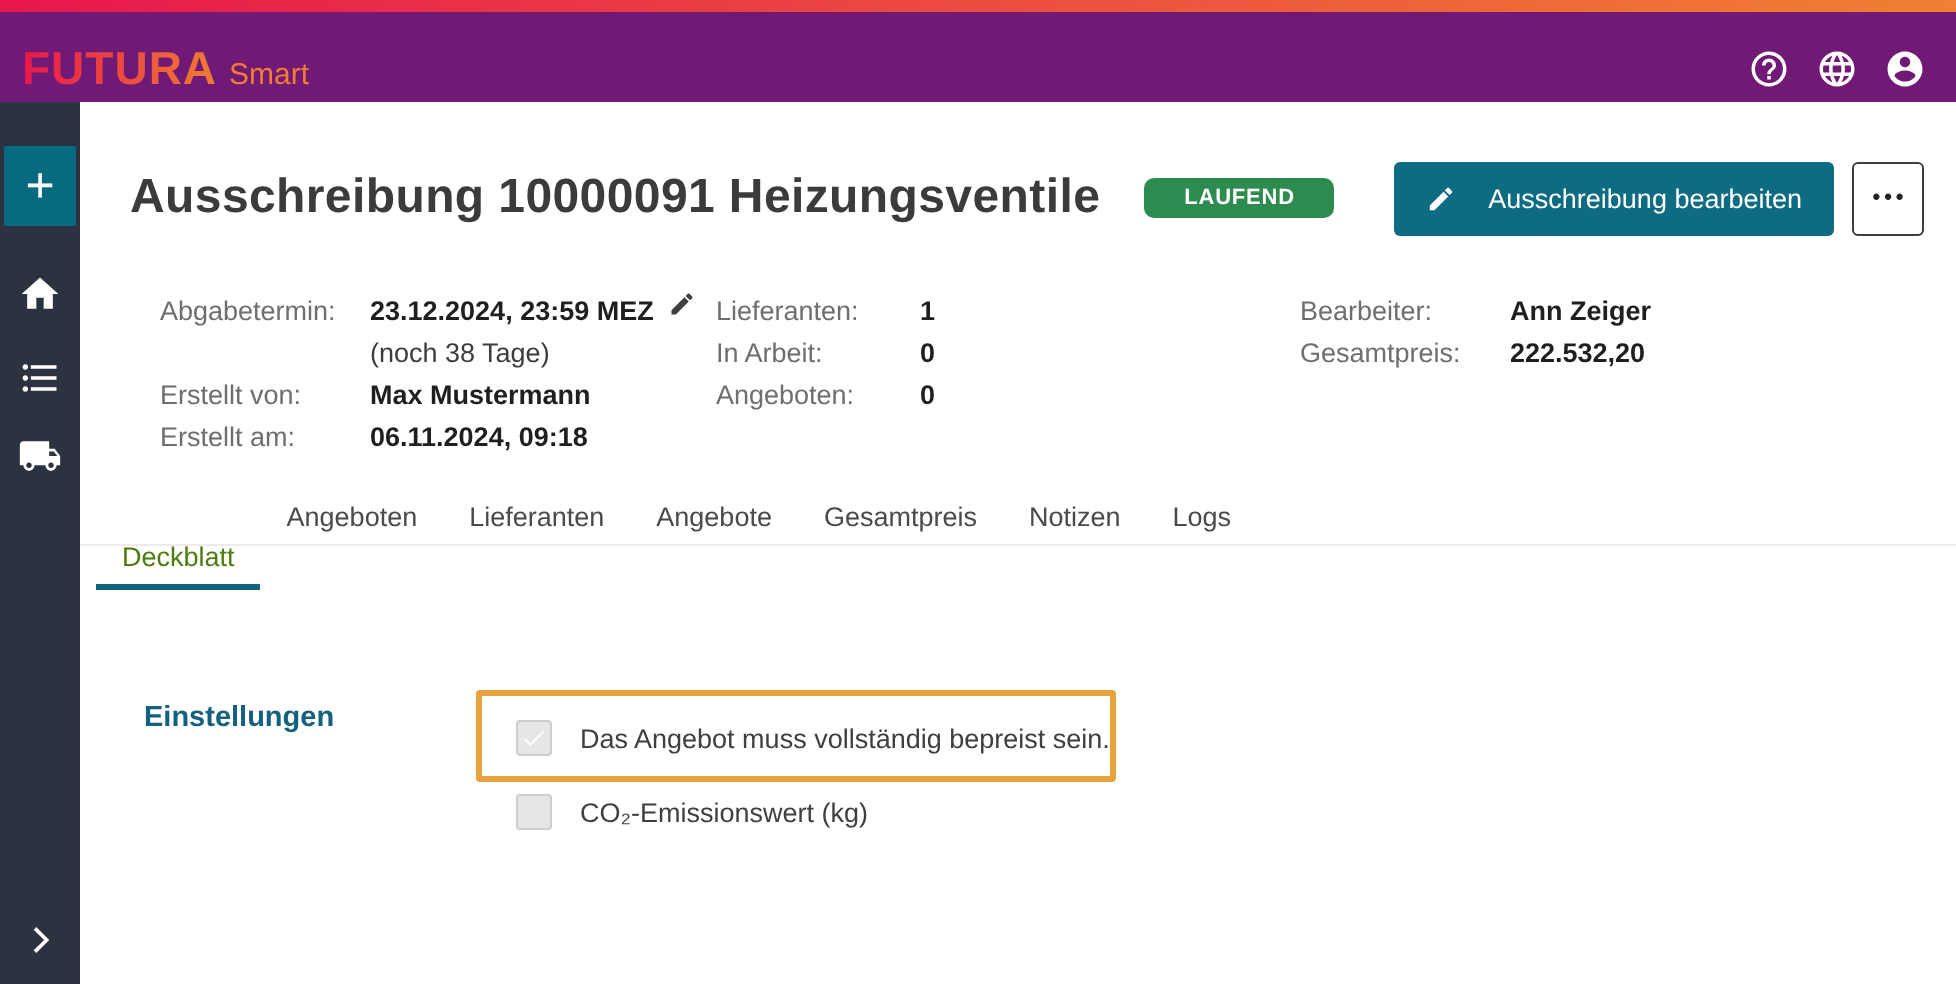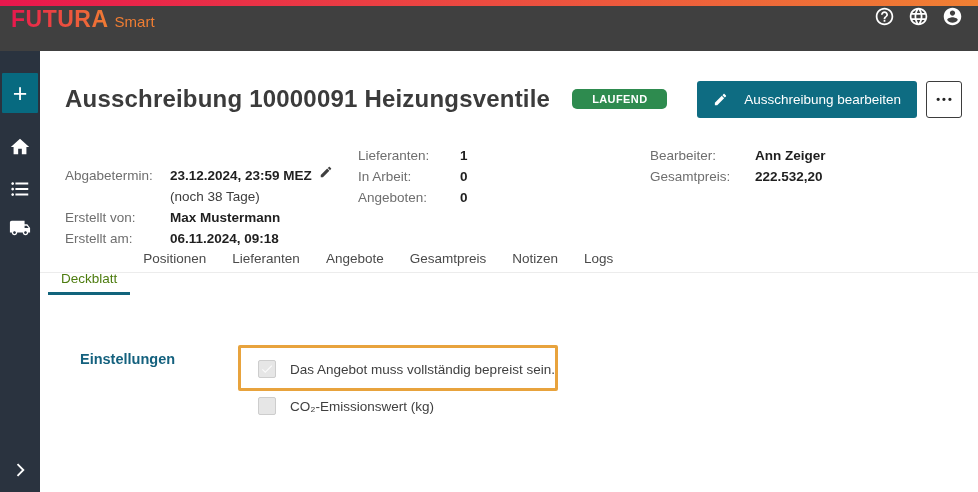--- a/index.html
+++ b/index.html
@@ -4,22 +4,22 @@
 <style>
   html,body{margin:0;padding:0;background:#fff;}
   body{width:978px;height:492px;font-family:"Liberation Sans",sans-serif;-webkit-font-smoothing:antialiased;}
   .app{position:relative;width:978px;height:492px;overflow:hidden;background:#fff;}
 
   
   .gradbar{position:absolute;top:0;left:0;right:0;height:6px;
     background:linear-gradient(90deg,#e8174d 0%,#f08033 100%);}
 
   
-  .header{position:absolute;top:6px;left:0;right:0;height:57px;background:#404040;
-    display:flex;align-items:flex-start;}
+  .header{position:absolute;top:6px;left:0;right:0;height:57px;background:#701a75;
+    display:flex;align-items:center;}
   .brand-wrap{display:flex;align-items:baseline;margin-left:11px;}
   .brand{font-size:23px;font-weight:bold;letter-spacing:.5px;
     background:linear-gradient(90deg,#e8174d,#ef7d33);
     -webkit-background-clip:text;background-clip:text;color:transparent;}
   .brand-suffix{color:#ef7d33;font-size:15px;margin-left:6px;}
   .header-icons{margin-left:auto;display:flex;align-items:center;gap:13px;margin-right:15px;}
   .hicon{width:21px;height:21px;color:#fff;cursor:pointer;display:block;}
   .hicon svg{width:21px;height:21px;display:block;fill:currentColor;}
 
   
@@ -44,40 +44,40 @@
     letter-spacing:.4px;padding:5px 20px 4px;border-radius:5px;line-height:1;}
   .title-spacer{flex:1;}
   .edit-btn{background:#0e6c82;color:#fff;border:none;border-radius:3px;height:37px;
     padding:0 16px;font-size:13.5px;font-family:inherit;display:flex;align-items:center;gap:16px;cursor:pointer;}
   .edit-btn svg{width:15px;height:15px;fill:#fff;}
   .more-btn{width:36px;height:37px;margin-left:9px;background:#fff;border:1.5px solid #3d3d3d;
     border-radius:3px;color:#222;font-weight:bold;font-size:11px;letter-spacing:2px;
     display:flex;align-items:center;justify-content:center;cursor:pointer;padding:0 0 0 2px;box-sizing:border-box;}
 
   .info-group{position:absolute;top:94px;font-size:13.5px;line-height:21px;}
-  .info-group.g1{left:25px;margin-top:20px;}
+  .info-group.g1{left:40px;}
   .info-group.g2{left:318px;}
   .info-group.g3{left:610px;}
   .info-row{display:flex;}
   .info-label{color:#6e6e6e;flex:none;}
   .g1 .info-label{width:105px;}
   .g2 .info-label{width:102px;}
   .g3 .info-label{width:105px;}
   .info-value{color:#1f1f1f;font-weight:bold;display:flex;align-items:flex-start;gap:7px;}
   .info-note{color:#3c3c3c;font-weight:normal;}
   .pencil-sm{width:14px;height:14px;color:#3f3f3f;cursor:pointer;display:inline-block;}
   .pencil-sm svg{width:14px;height:14px;display:block;fill:currentColor;}
 
   .tabbar{position:absolute;left:8px;top:194px;display:flex;}
   .tab{padding:6px 13px 9px;font-size:13.5px;color:#4a4a4a;cursor:pointer;position:relative;white-space:nowrap;}
   .tab.active{color:#4d7c0f;margin-top:20px;}
   .tab.active::after{content:"";position:absolute;left:0;right:0;bottom:0;height:3px;background:#11647c;}
   .tab-divider{position:absolute;left:0;right:0;top:221px;height:1px;background:#ececec;}
 
-  .section-label{position:absolute;left:40px;top:300px;font-size:14.5px;font-weight:bold;color:#14617e;}
+  .section-label{position:absolute;left:32px;top:300px;font-size:14.5px;font-weight:bold;color:#14617e;}
 
   .highlight-box{position:absolute;left:198px;top:294px;width:320px;height:46px;
     border:3px solid #e8a33d;border-radius:2px;box-sizing:border-box;pointer-events:none;}
 
   .check-row{position:absolute;left:218px;display:flex;align-items:center;gap:14px;height:24px;}
   .check-row.r1{top:306px;}
   .check-row.r2{top:343px;}
   .checkbox{width:18px;height:18px;box-sizing:border-box;background:#e6e6e6;border:1px solid #cdcdcd;
     border-radius:2px;display:flex;align-items:center;justify-content:center;cursor:pointer;flex:none;}
   .checkbox svg{width:14px;height:14px;fill:#fbfbfb;}
@@ -200,21 +200,21 @@
         <span class="info-value">Ann Zeiger</span>
       </div>
       <div class="info-row">
         <span class="info-label">Gesamtpreis:</span>
         <span class="info-value">222.532,20</span>
       </div>
     </div>
 
     <div class="tabbar">
       <div class="tab active">Deckblatt</div>
-      <div class="tab">Positionen</div>
+      <div class="tab">Angeboten</div>
       <div class="tab">Lieferanten</div>
       <div class="tab">Angebote</div>
       <div class="tab">Gesamtpreis</div>
       <div class="tab">Notizen</div>
       <div class="tab">Logs</div>
     </div>
     <div class="tab-divider"></div>
 
     <div class="section-label">Einstellungen</div>
 

